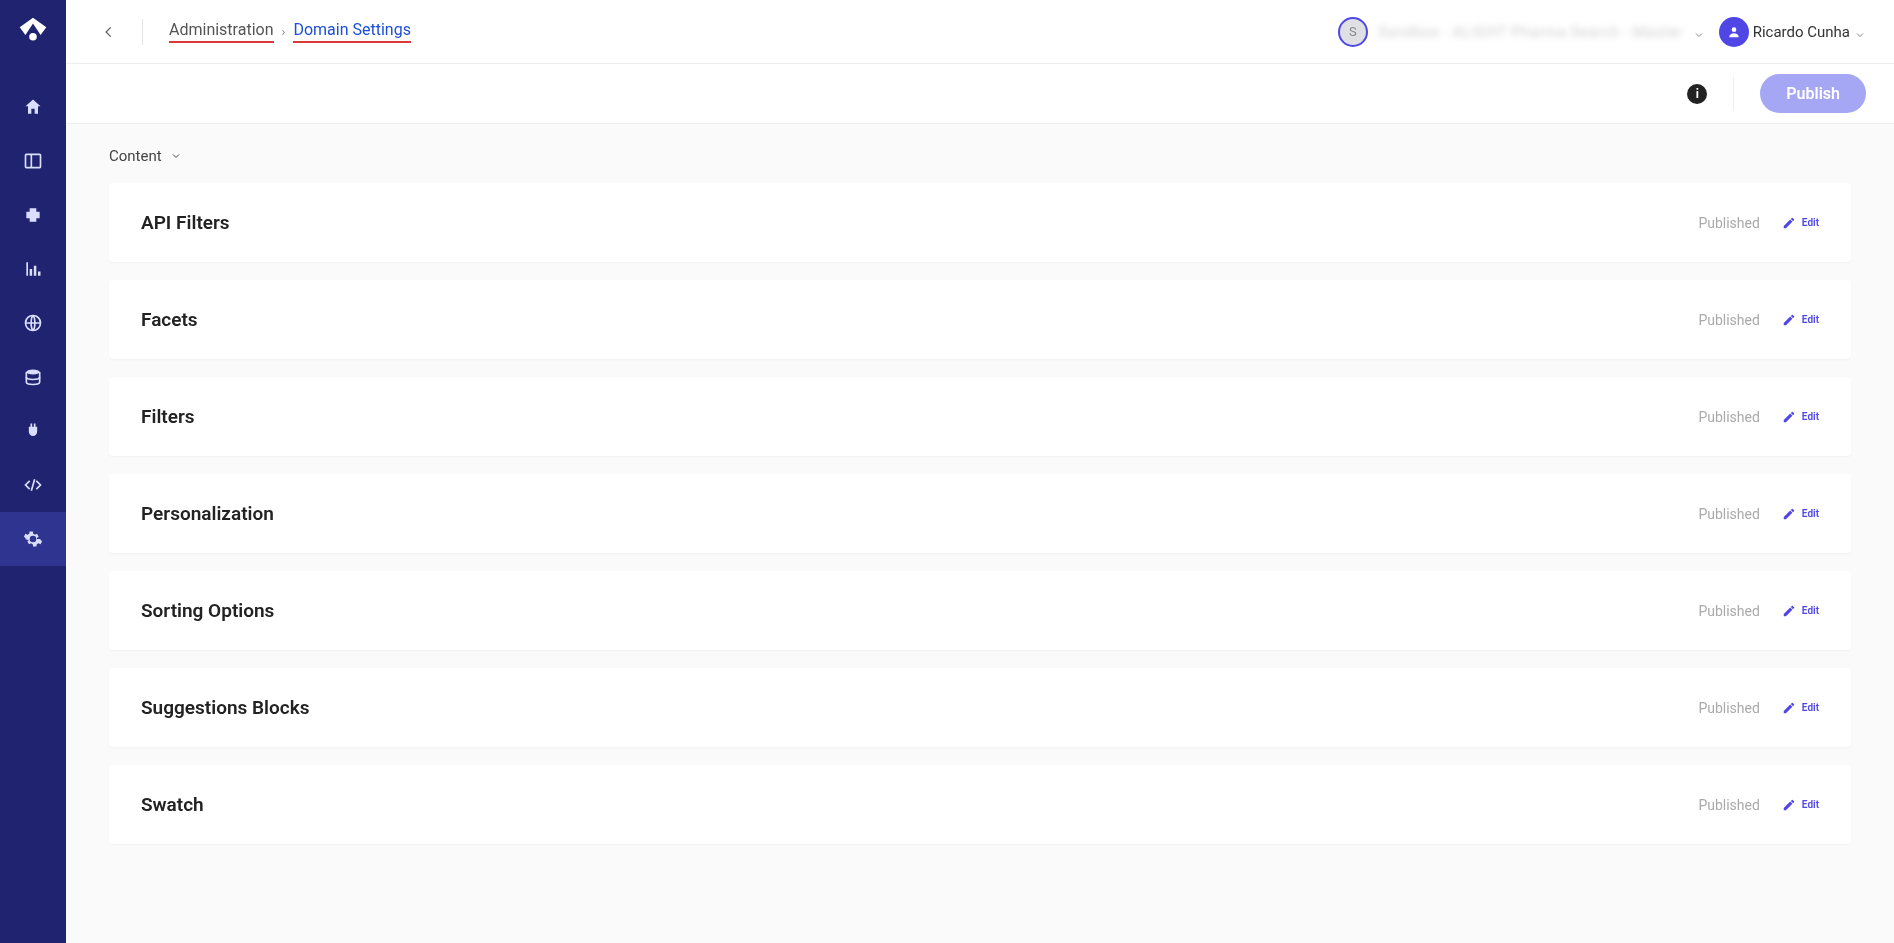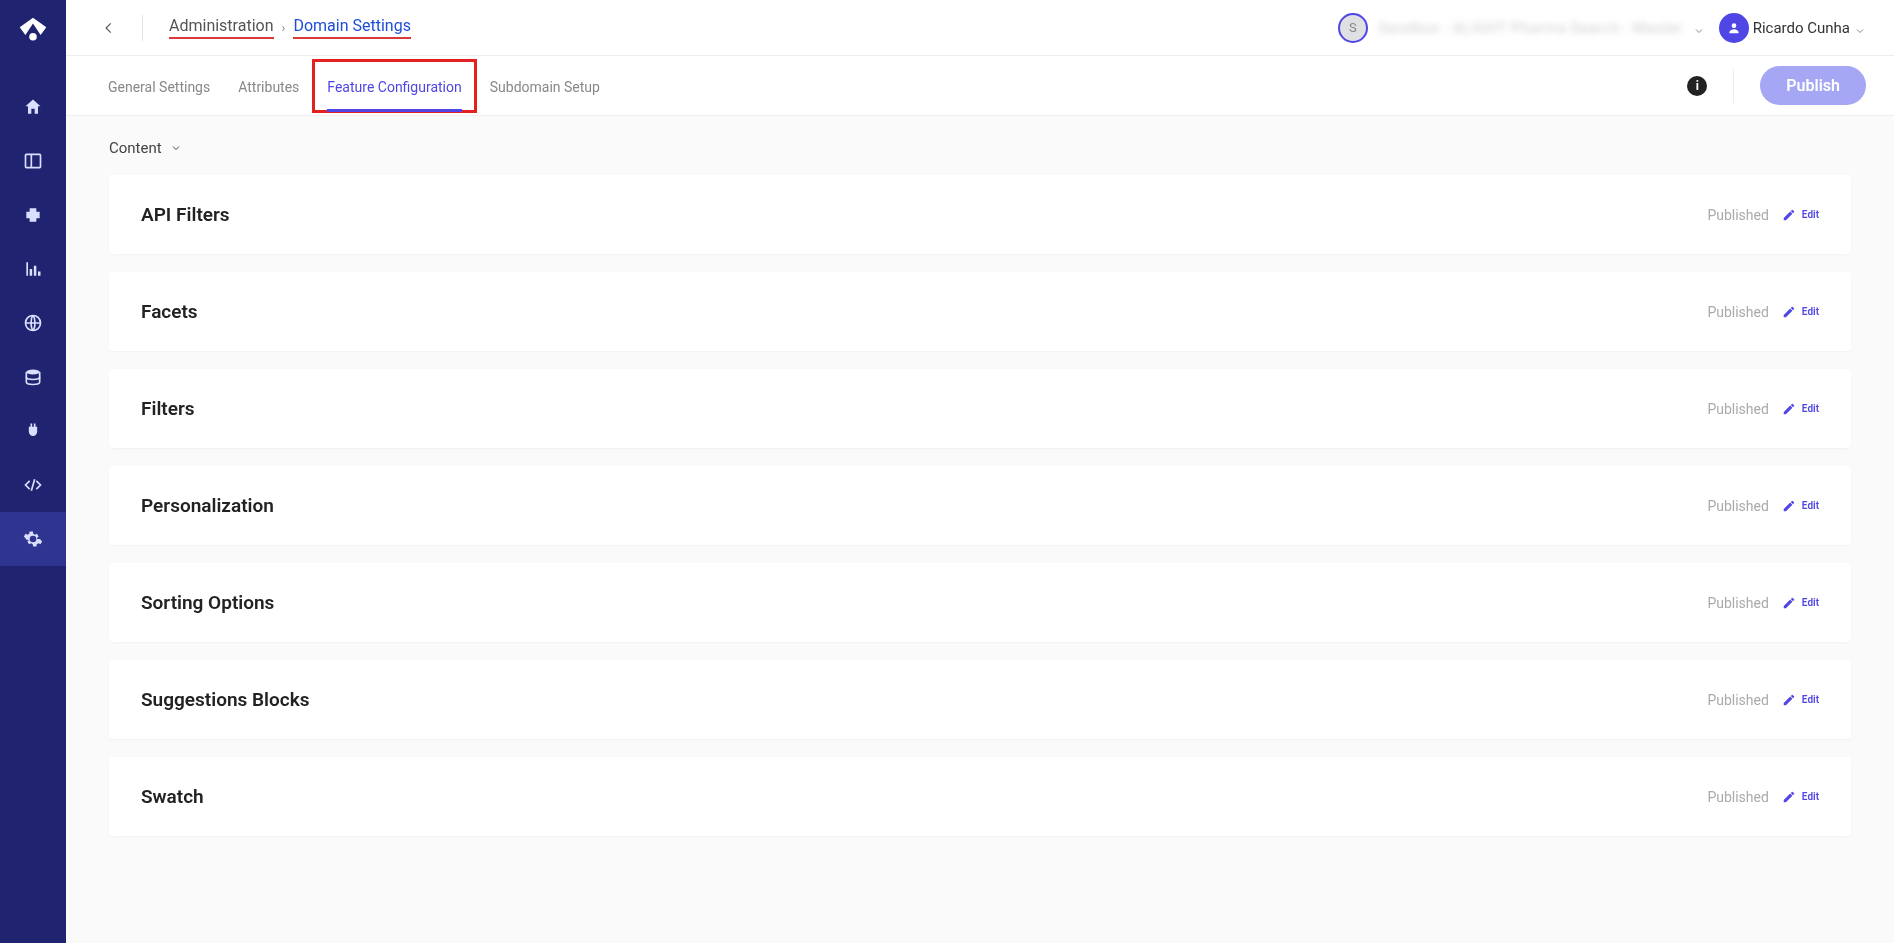--- a/index.html
+++ b/index.html
@@ -10,21 +10,21 @@
 .sidebar { width:66px; background:#1f2370; display:flex; flex-direction:column; align-items:center; padding-top:14px; }
 .logo { width:38px; height:38px; display:flex; align-items:center; justify-content:center; margin-bottom:28px; }
 .nav-item { width:66px; height:54px; display:flex; align-items:center; justify-content:center; cursor:pointer; }
 .nav-item.active { background:#2f3490; }
 .nav-item svg { width:20px; height:20px; fill:#dadfff; }
 
 
 .main { flex:1; display:flex; flex-direction:column; background:#fff; }
 
 
-.topbar { height:56px; border-bottom:1px solid #eee; display:flex; align-items:center; padding:0 28px; }
+.topbar { height:64px; border-bottom:1px solid #eee; display:flex; align-items:center; padding:0 28px; }
 .back-btn { width:30px; height:30px; display:flex; align-items:center; justify-content:center; cursor:pointer; margin-right:18px; }
 .back-btn svg { width:14px; height:14px; stroke:#555; fill:none; stroke-width:2; }
 .divider-v { width:1px; height:26px; background:#e5e5e5; margin-right:26px; }
 .breadcrumb { display:flex; align-items:center; gap:8px; font-size:16px; }
 .crumb-root { color:#555; border-bottom:2px solid #d83a3a; padding-bottom:2px; }
 .crumb-sep { color:#888; font-size:13px; }
 .crumb-leaf { color:#1d4ed8; border-bottom:2px solid #d83a3a; padding-bottom:2px; }
 .topbar-right { margin-left:auto; display:flex; align-items:center; gap:14px; }
 .account-switch { display:flex; align-items:center; gap:10px; cursor:pointer; }
 .account-badge { width:30px; height:30px; border-radius:50%; border:2px solid #4f46e5; background:#dfe0e4; display:flex; align-items:center; justify-content:center; font-size:13px; color:#888; }
@@ -47,21 +47,21 @@
 .tabs-divider { width:1px; height:34px; background:#eee; }
 .publish-btn { background:#a5a7f4; color:#fff; border:none; border-radius:20px; padding:10px 26px; font-size:16px; font-weight:600; cursor:pointer; }
 
 
 .content { flex:1; background:#fafafa; padding:22px 43px; overflow-y:auto; }
 .content-dd { display:inline-flex; align-items:center; gap:8px; font-size:15px; color:#444; cursor:pointer; margin-bottom:18px; }
 .content-dd svg { width:12px; height:12px; stroke:#444; fill:none; stroke-width:2; }
 
 .card { background:#fff; border-radius:4px; box-shadow:0 1px 2px rgba(0,0,0,0.04); padding:28px 32px; margin-bottom:18px; display:flex; align-items:center; }
 .card-title { font-size:19px; font-weight:600; color:#222; }
-.card-right { margin-left:auto; display:flex; align-items:center; gap:13px; }
+.card-right { margin-left:auto; display:flex; align-items:center; gap:22px; }
 .status-txt { font-size:14px; color:#aaa; }
 .edit-link { display:flex; align-items:center; gap:6px; color:#4f46e5; font-size:10px; font-weight:600; cursor:pointer; }
 .edit-link svg { width:14px; height:14px; fill:#4f46e5; }
 </style>
 </head>
 <body>
 
 <div class="app">
 
   <div class="sidebar">
@@ -153,26 +153,20 @@
           </div>
           <span class="user-name">Ricardo Cunha</span>
           <span class="caret-down"><svg viewBox="0 0 24 24">
                 <path d="M6 9l6 6 6-6"></path>
               </svg></span>
         </div>
       </div>
     </div>
 
     <div class="tabs-row">
-      <div id="tabs-container" style="display:flex;">
-          <div class="tab">General Settings</div>
-          <div class="tab">Attributes</div>
-          <div class="tab active highlighted">Feature Configuration</div>
-          <div class="tab">Subdomain Setup</div>
-        </div>
       <div class="tabs-right">
         <div class="info-icon">i</div>
         <div class="tabs-divider"></div>
         <button class="publish-btn">Publish</button>
       </div>
     </div>
 
     <div class="content">
       <div class="content-dd">
         <span>Content</span>

